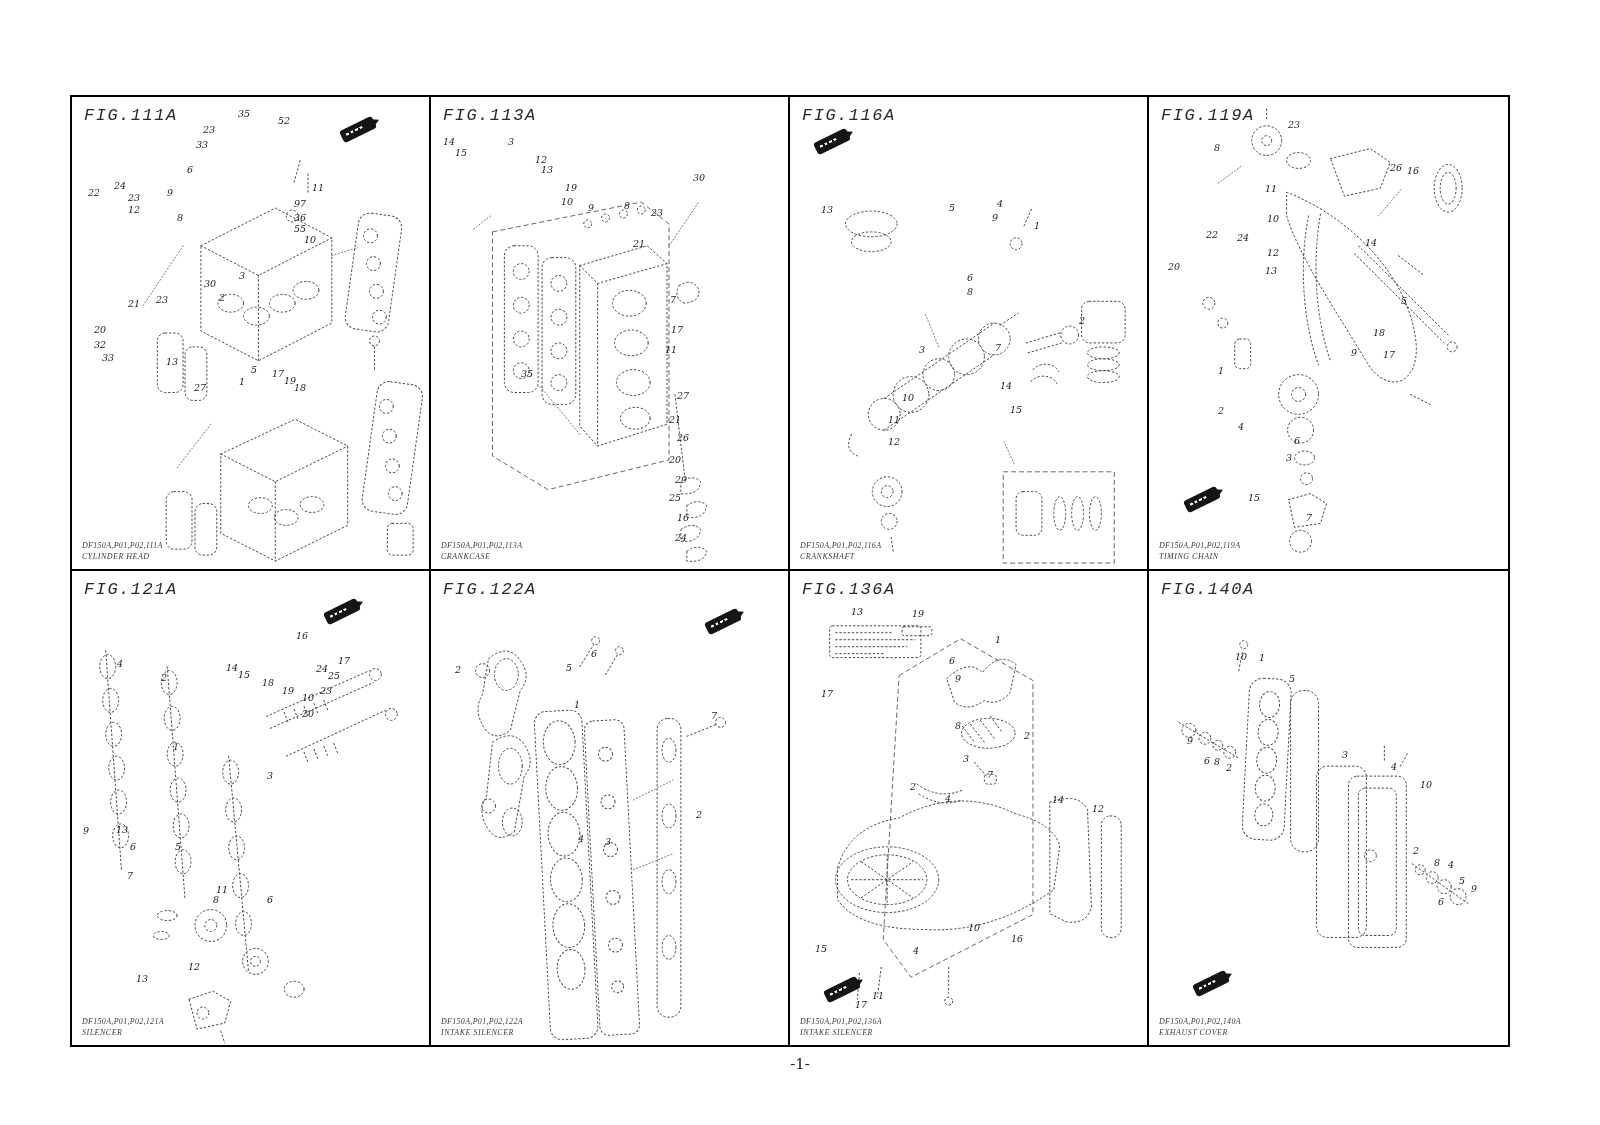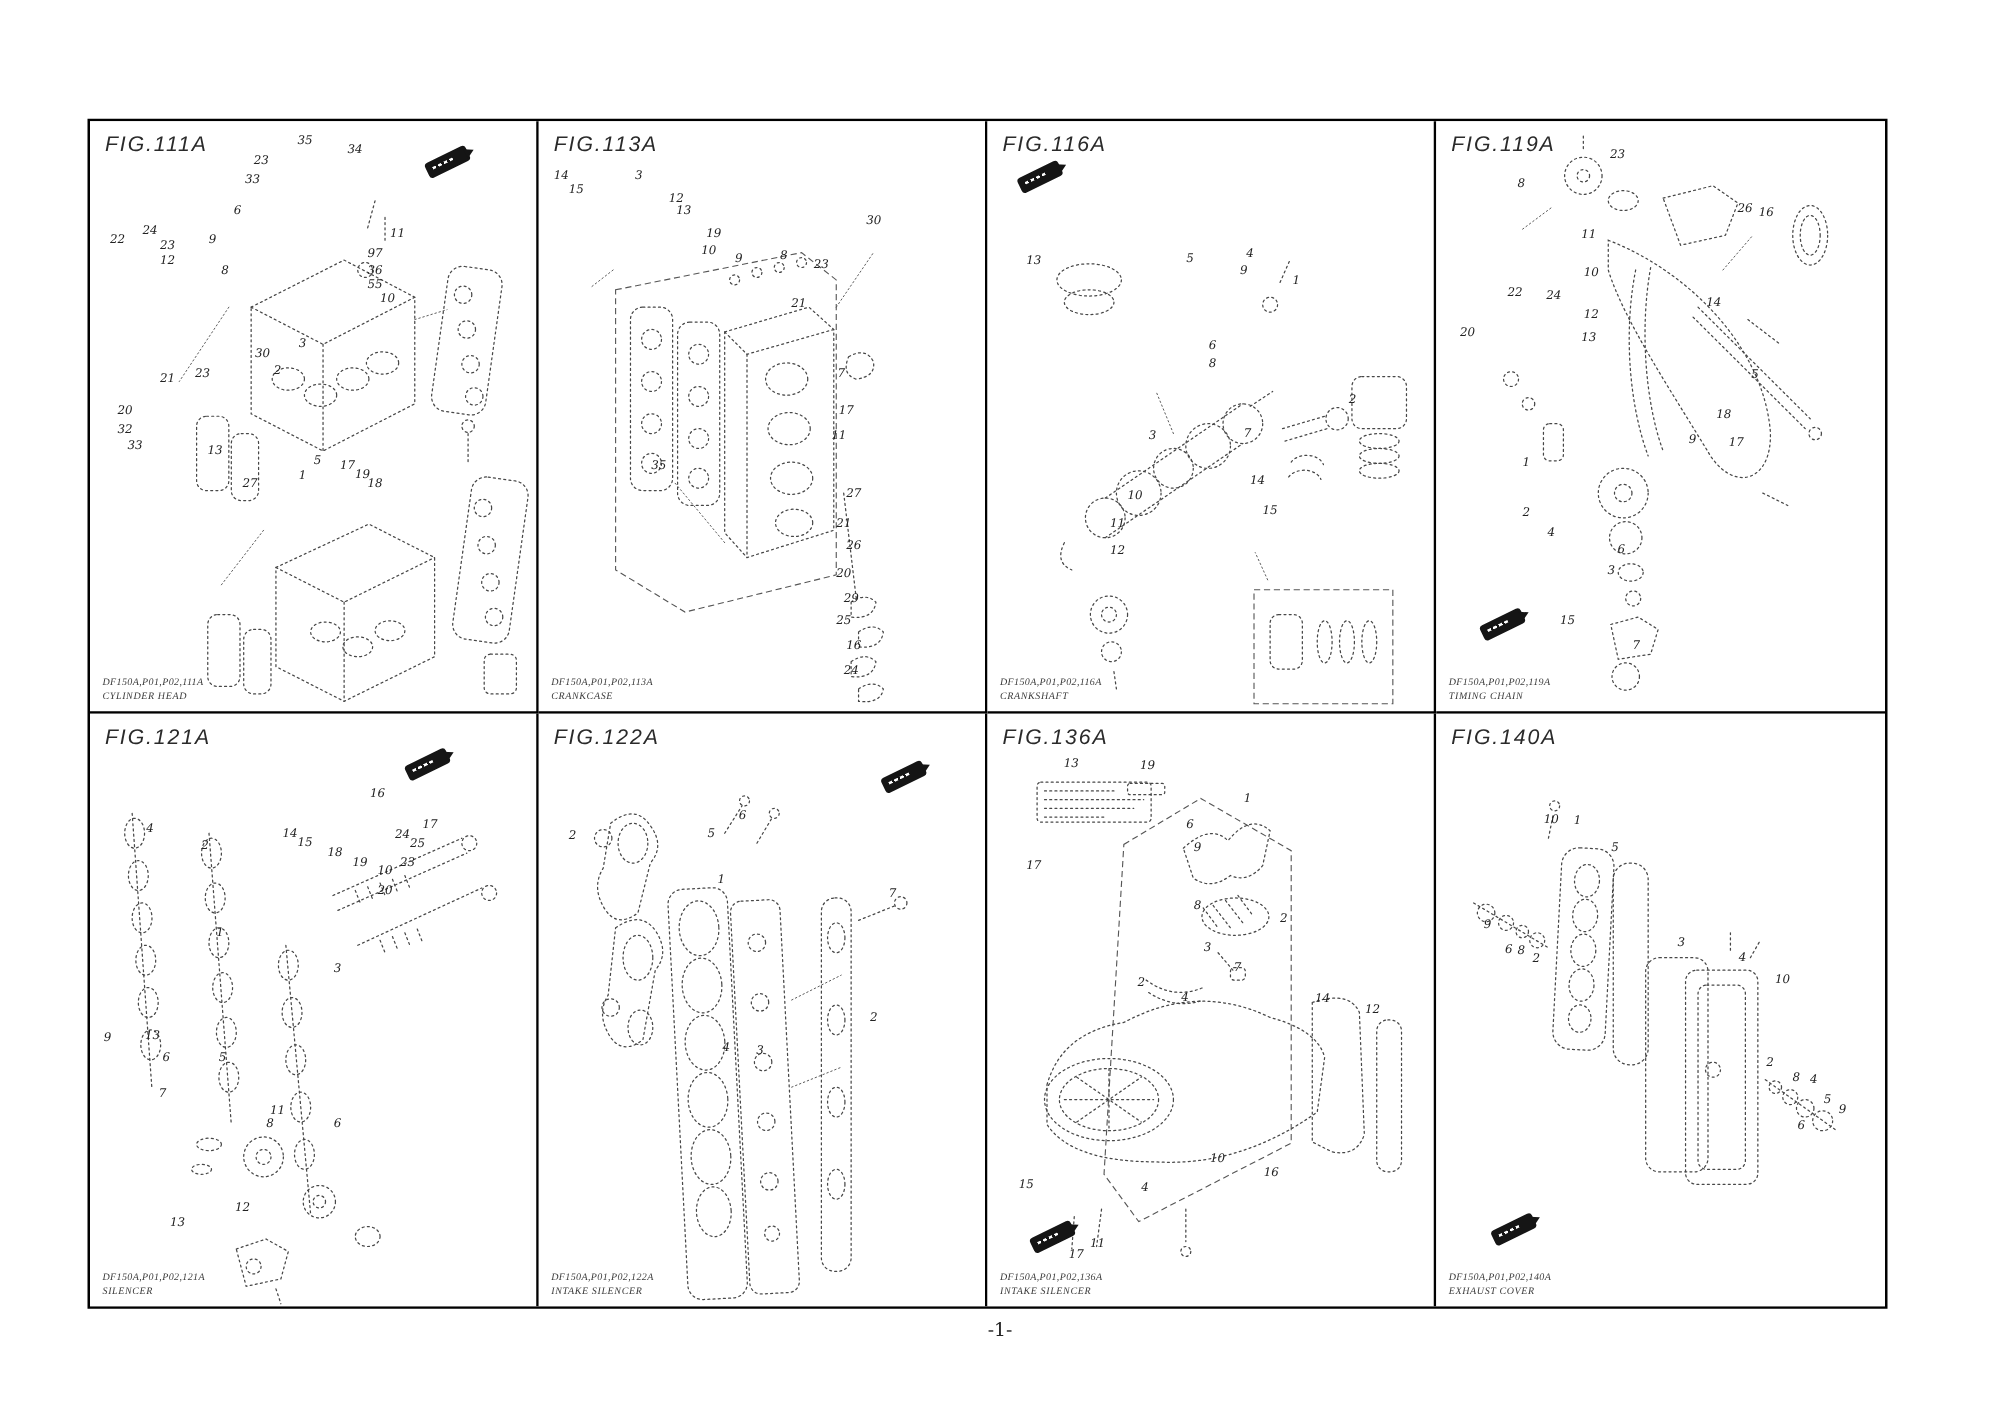--- a/index.html
+++ b/index.html
@@ -5,21 +5,21 @@
   html,body{margin:0;padding:0;background:#ffffff;}
   .page{position:relative;width:1600px;height:1125px;background:#ffffff;overflow:hidden;
         font-family:"Liberation Serif",serif;color:#1c1c1c;}
   .grid{position:absolute;left:70px;top:95px;width:1440px;height:952px;
         border:2px solid #000;box-sizing:border-box;
         display:grid;grid-template-columns:repeat(4,1fr);grid-template-rows:repeat(2,1fr);}
   .panel{position:relative;box-sizing:border-box;border-right:2px solid #000;border-bottom:2px solid #000;overflow:hidden;background:#fff;}
   .panel:nth-child(4n){border-right:none;}
   .panel:nth-child(n+5){border-bottom:none;}
   .fig-title{position:absolute;left:12px;top:9px;font-style:italic;font-size:17px;
-             letter-spacing:1.5px;color:#2a2a2a;font-family:Liberation Sans, sans-serif;}
+             letter-spacing:1.5px;color:#2a2a2a;font-family:Liberation Mono, monospace;}
   .caption{position:absolute;left:10px;bottom:6px;font-style:italic;font-size:8px;
            line-height:1.45;color:#3d3d3d;letter-spacing:.3px;}
   .caption .l2{letter-spacing:.5px;}
   .sketch{position:absolute;left:0;top:0;width:100%;height:100%;}
   .st{fill:none;stroke:#474747;stroke-width:1;stroke-dasharray:1.6 2.6;stroke-linecap:round;}
   .st2{fill:none;stroke:#5a5a5a;stroke-width:.8;stroke-dasharray:1.2 2.2;stroke-linecap:round;}
   .sd{fill:none;stroke:#555;stroke-width:.9;stroke-dasharray:5 3;}
   .callout{position:absolute;font-style:italic;font-size:9.5px;color:#222;
            transform:translate(-50%,-50%);font-family:"DejaVu Serif",serif;white-space:nowrap;}
   .stamp{position:absolute;width:36px;height:13px;background:#151515;border-radius:3px;}
@@ -79,21 +79,21 @@
             <path d="M262 160 l26 -8"></path>
         </g>
       </svg>
       <div class="stamp" style="left:268px;top:26px;transform:rotate(-26deg);"></div>
       <div class="fig-title">FIG.111A</div>
       <div class="caption">
         <div class="l1">DF150A,P01,P02,111A</div>
         <div class="l2">CYLINDER HEAD</div>
       </div>
     <span class="callout" style="left: 172px; top: 16px;">35</span>
-        <span class="callout" style="left: 212px; top: 23px;">34</span>
+        <span class="callout" style="left: 212px; top: 23px;">52</span>
         <span class="callout" style="left: 137px; top: 32px;">23</span>
         <span class="callout" style="left: 130px; top: 47px;">33</span>
         <span class="callout" style="left: 118px; top: 72px;">6</span>
         <span class="callout" style="left: 98px; top: 95px;">9</span>
         <span class="callout" style="left: 48px; top: 88px;">24</span>
         <span class="callout" style="left: 22px; top: 95px;">22</span>
         <span class="callout" style="left: 62px; top: 100px;">23</span>
         <span class="callout" style="left: 62px; top: 112px;">12</span>
         <span class="callout" style="left: 108px; top: 120px;">8</span>
         <span class="callout" style="left: 246px; top: 90px;">11</span>

